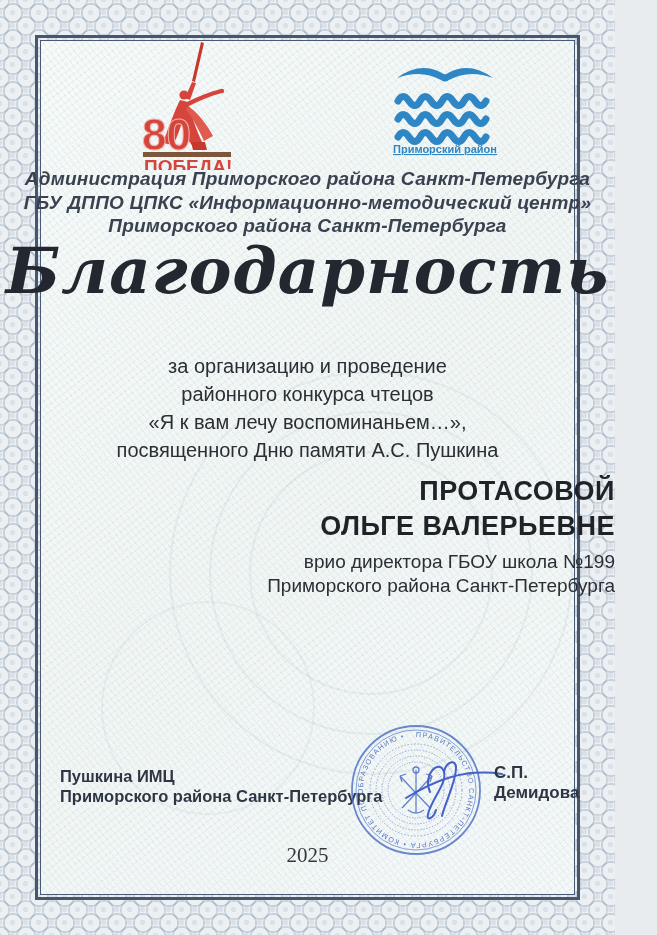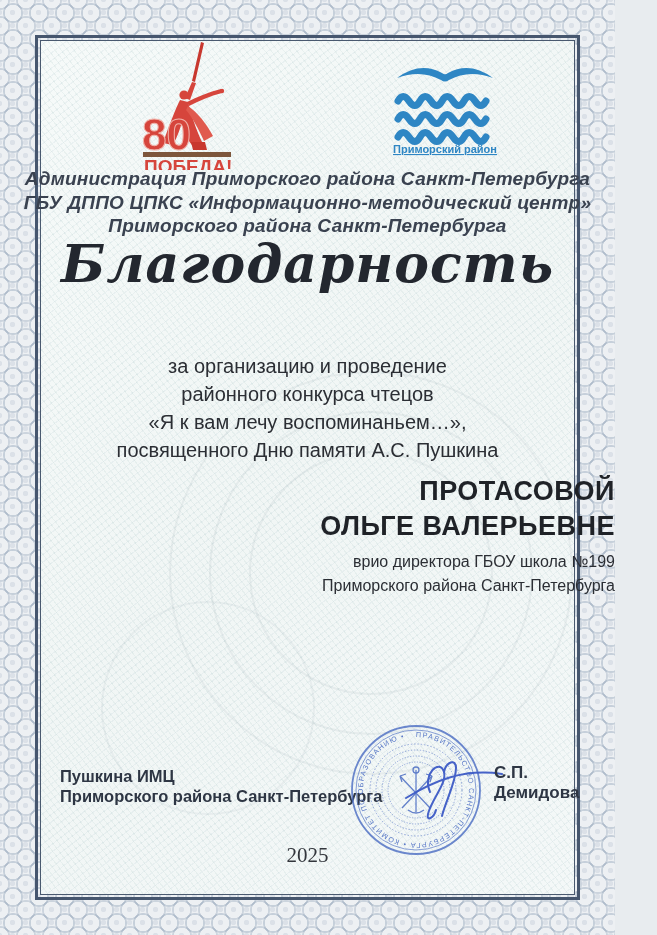--- a/index.html
+++ b/index.html
@@ -47,31 +47,31 @@
   .org-header{
     position:absolute;left:0;right:0;top:167px;text-align:center;
     color:#3a4250;font-size:19px;line-height:23.5px;font-weight:bold;
     letter-spacing:.2px;
     font-style:italic;
   }
   .org-header div{font-weight:600;}
   .title{
     position:absolute;left:0;right:0;top:233px;text-align:center;
     font-family:"DejaVu Serif",serif;font-style:italic;font-weight:bold;
-    font-size:52px;color:#23272f;letter-spacing:1px;
+    font-size:64px;color:#23272f;letter-spacing:1px;
   }
   .reason{
     position:absolute;left:0;right:0;top:352px;text-align:center;
     color:#2b2e34;font-size:20px;line-height:28px;
   }
   .recipient{
     position:absolute;left:0;right:0;top:474px;text-align:right;color:#1f2227;
   }
   .recipient .bold-line{font-size:27px;font-weight:bold;line-height:35px;letter-spacing:.5px;}
-  .recipient .pos-line{font-size:16px;line-height:23.5px;color:#2b2e34;}
+  .recipient .pos-line{font-size:19px;line-height:23.5px;color:#2b2e34;}
   .recipient .pos-line.first{margin-top:6px;}
 
   .signatory{
     position:absolute;left:60px;top:767px;
     color:#2e3644;font-size:16.5px;line-height:19.5px;font-weight:600;
   }
   .signatory-name{
     position:absolute;left:494px;top:763px;
     color:#2e3644;font-size:17px;font-weight:600;
   }

